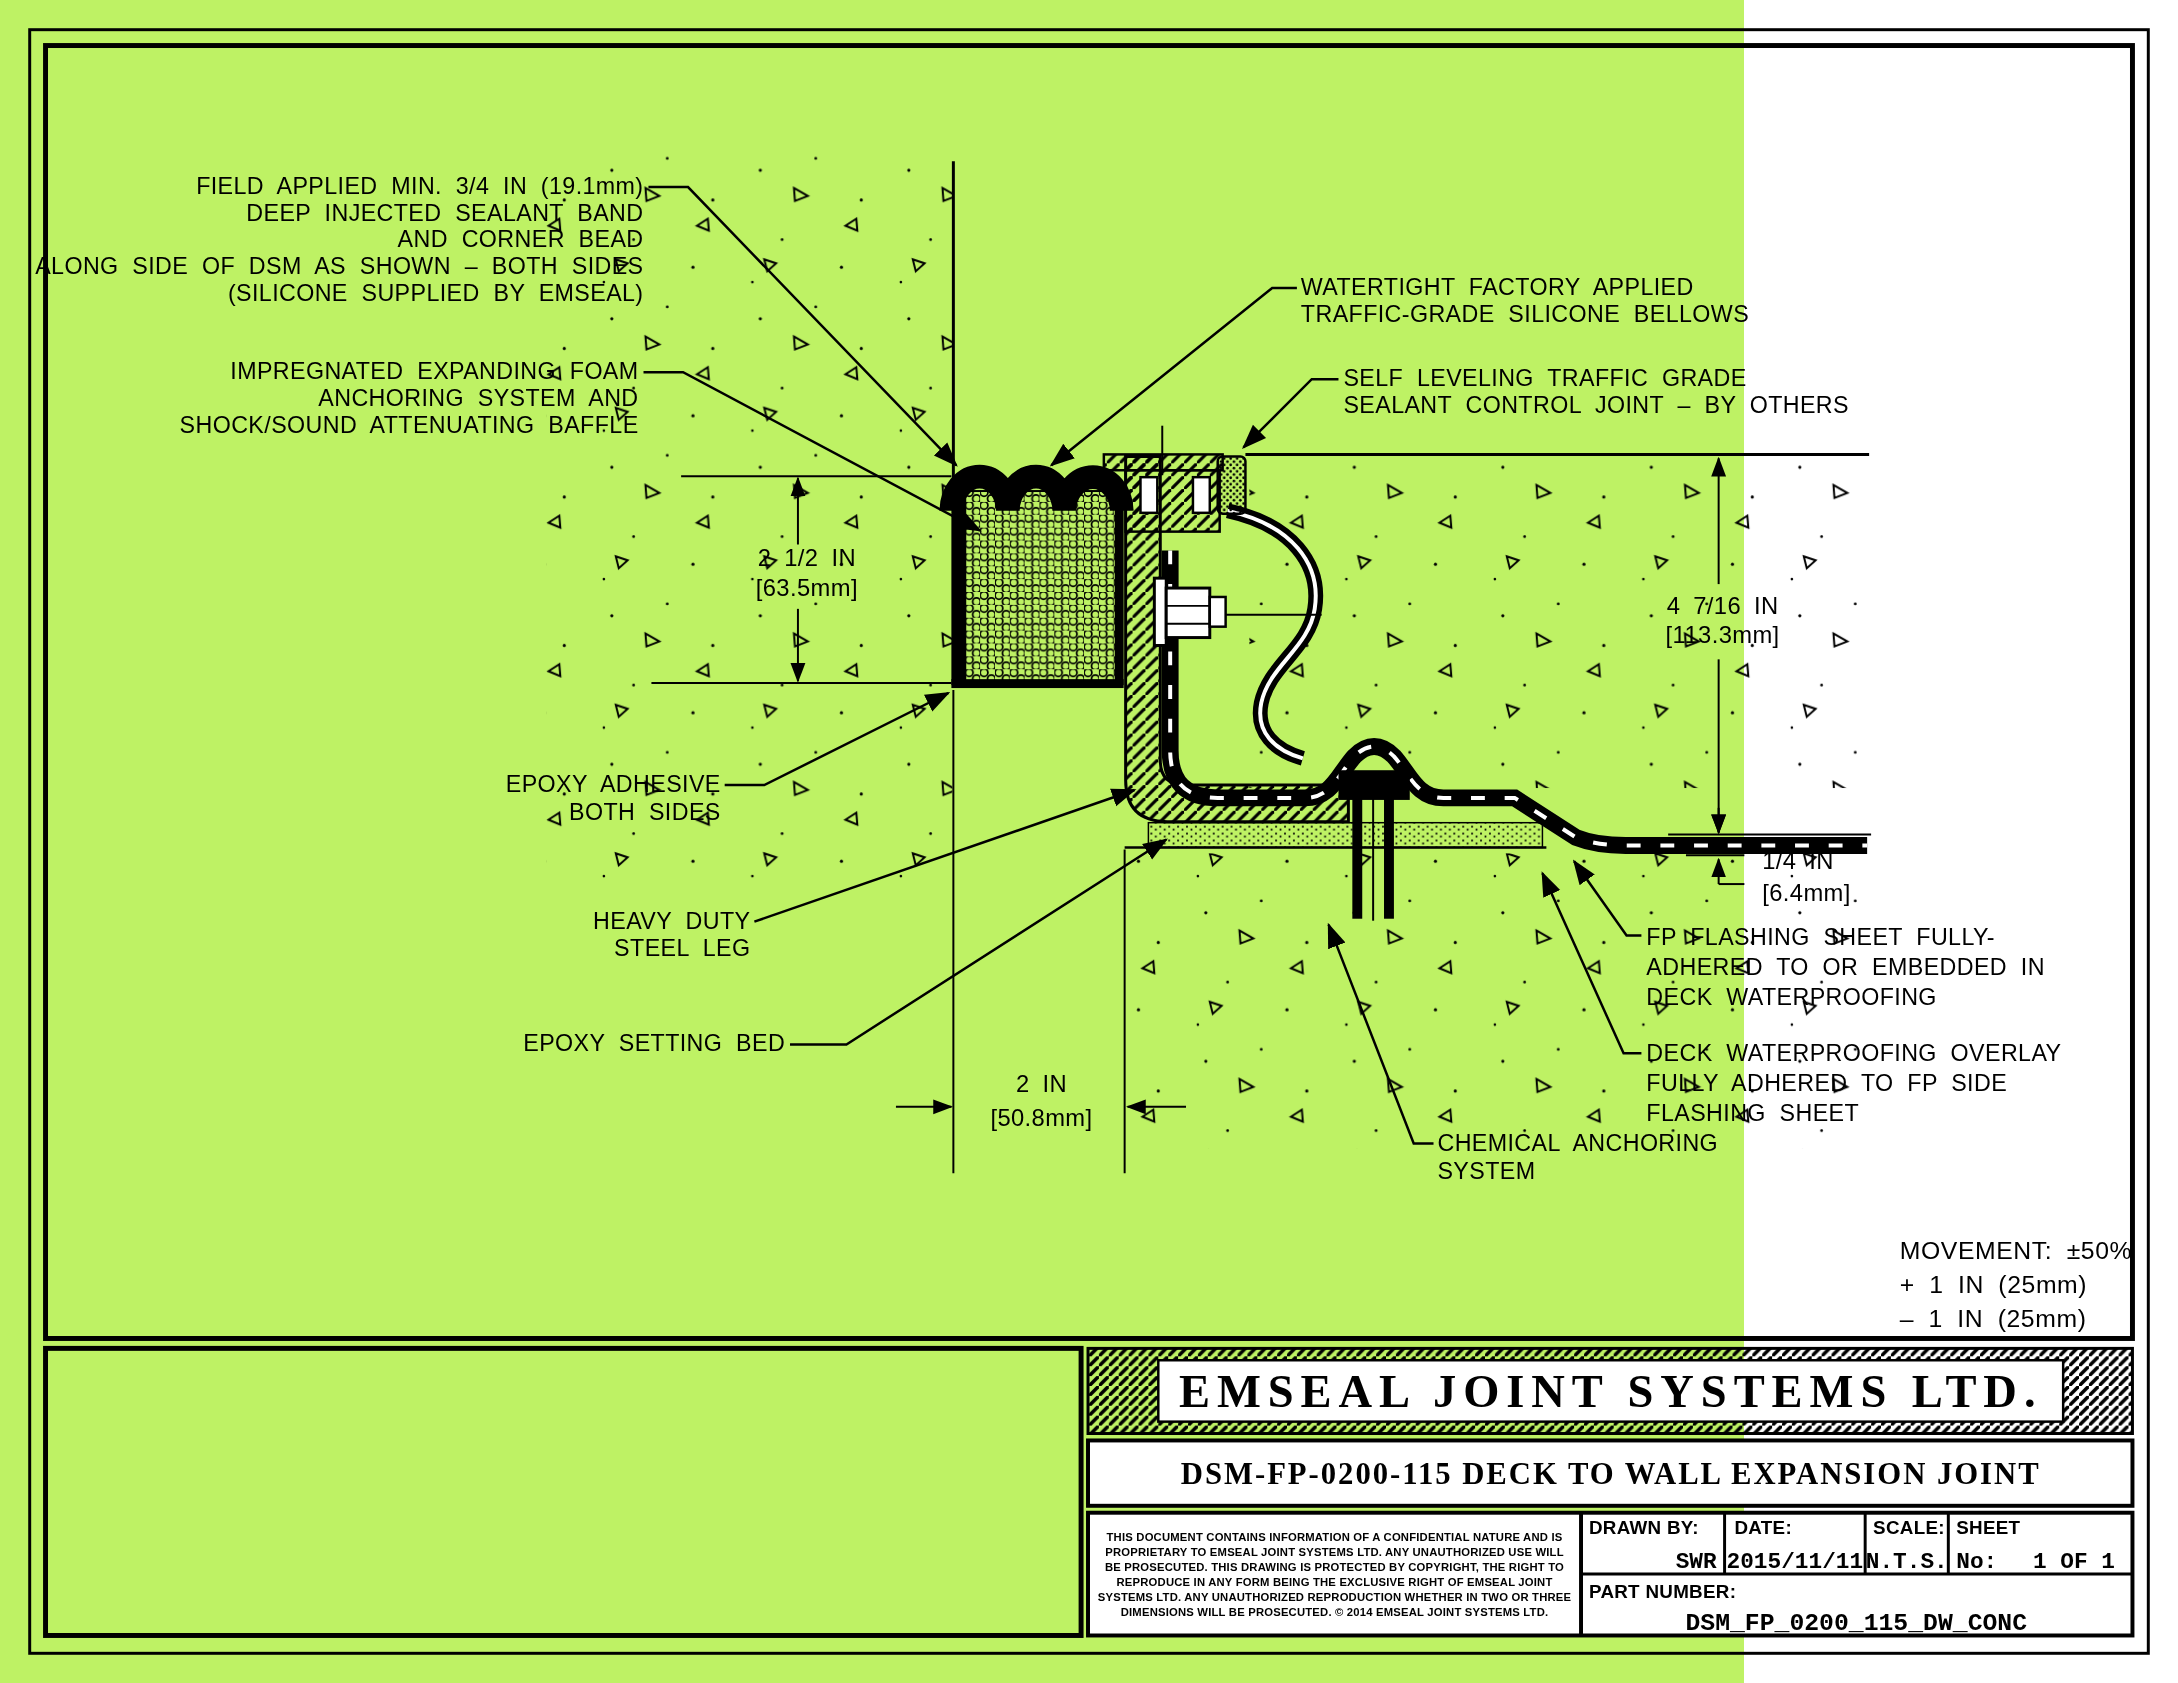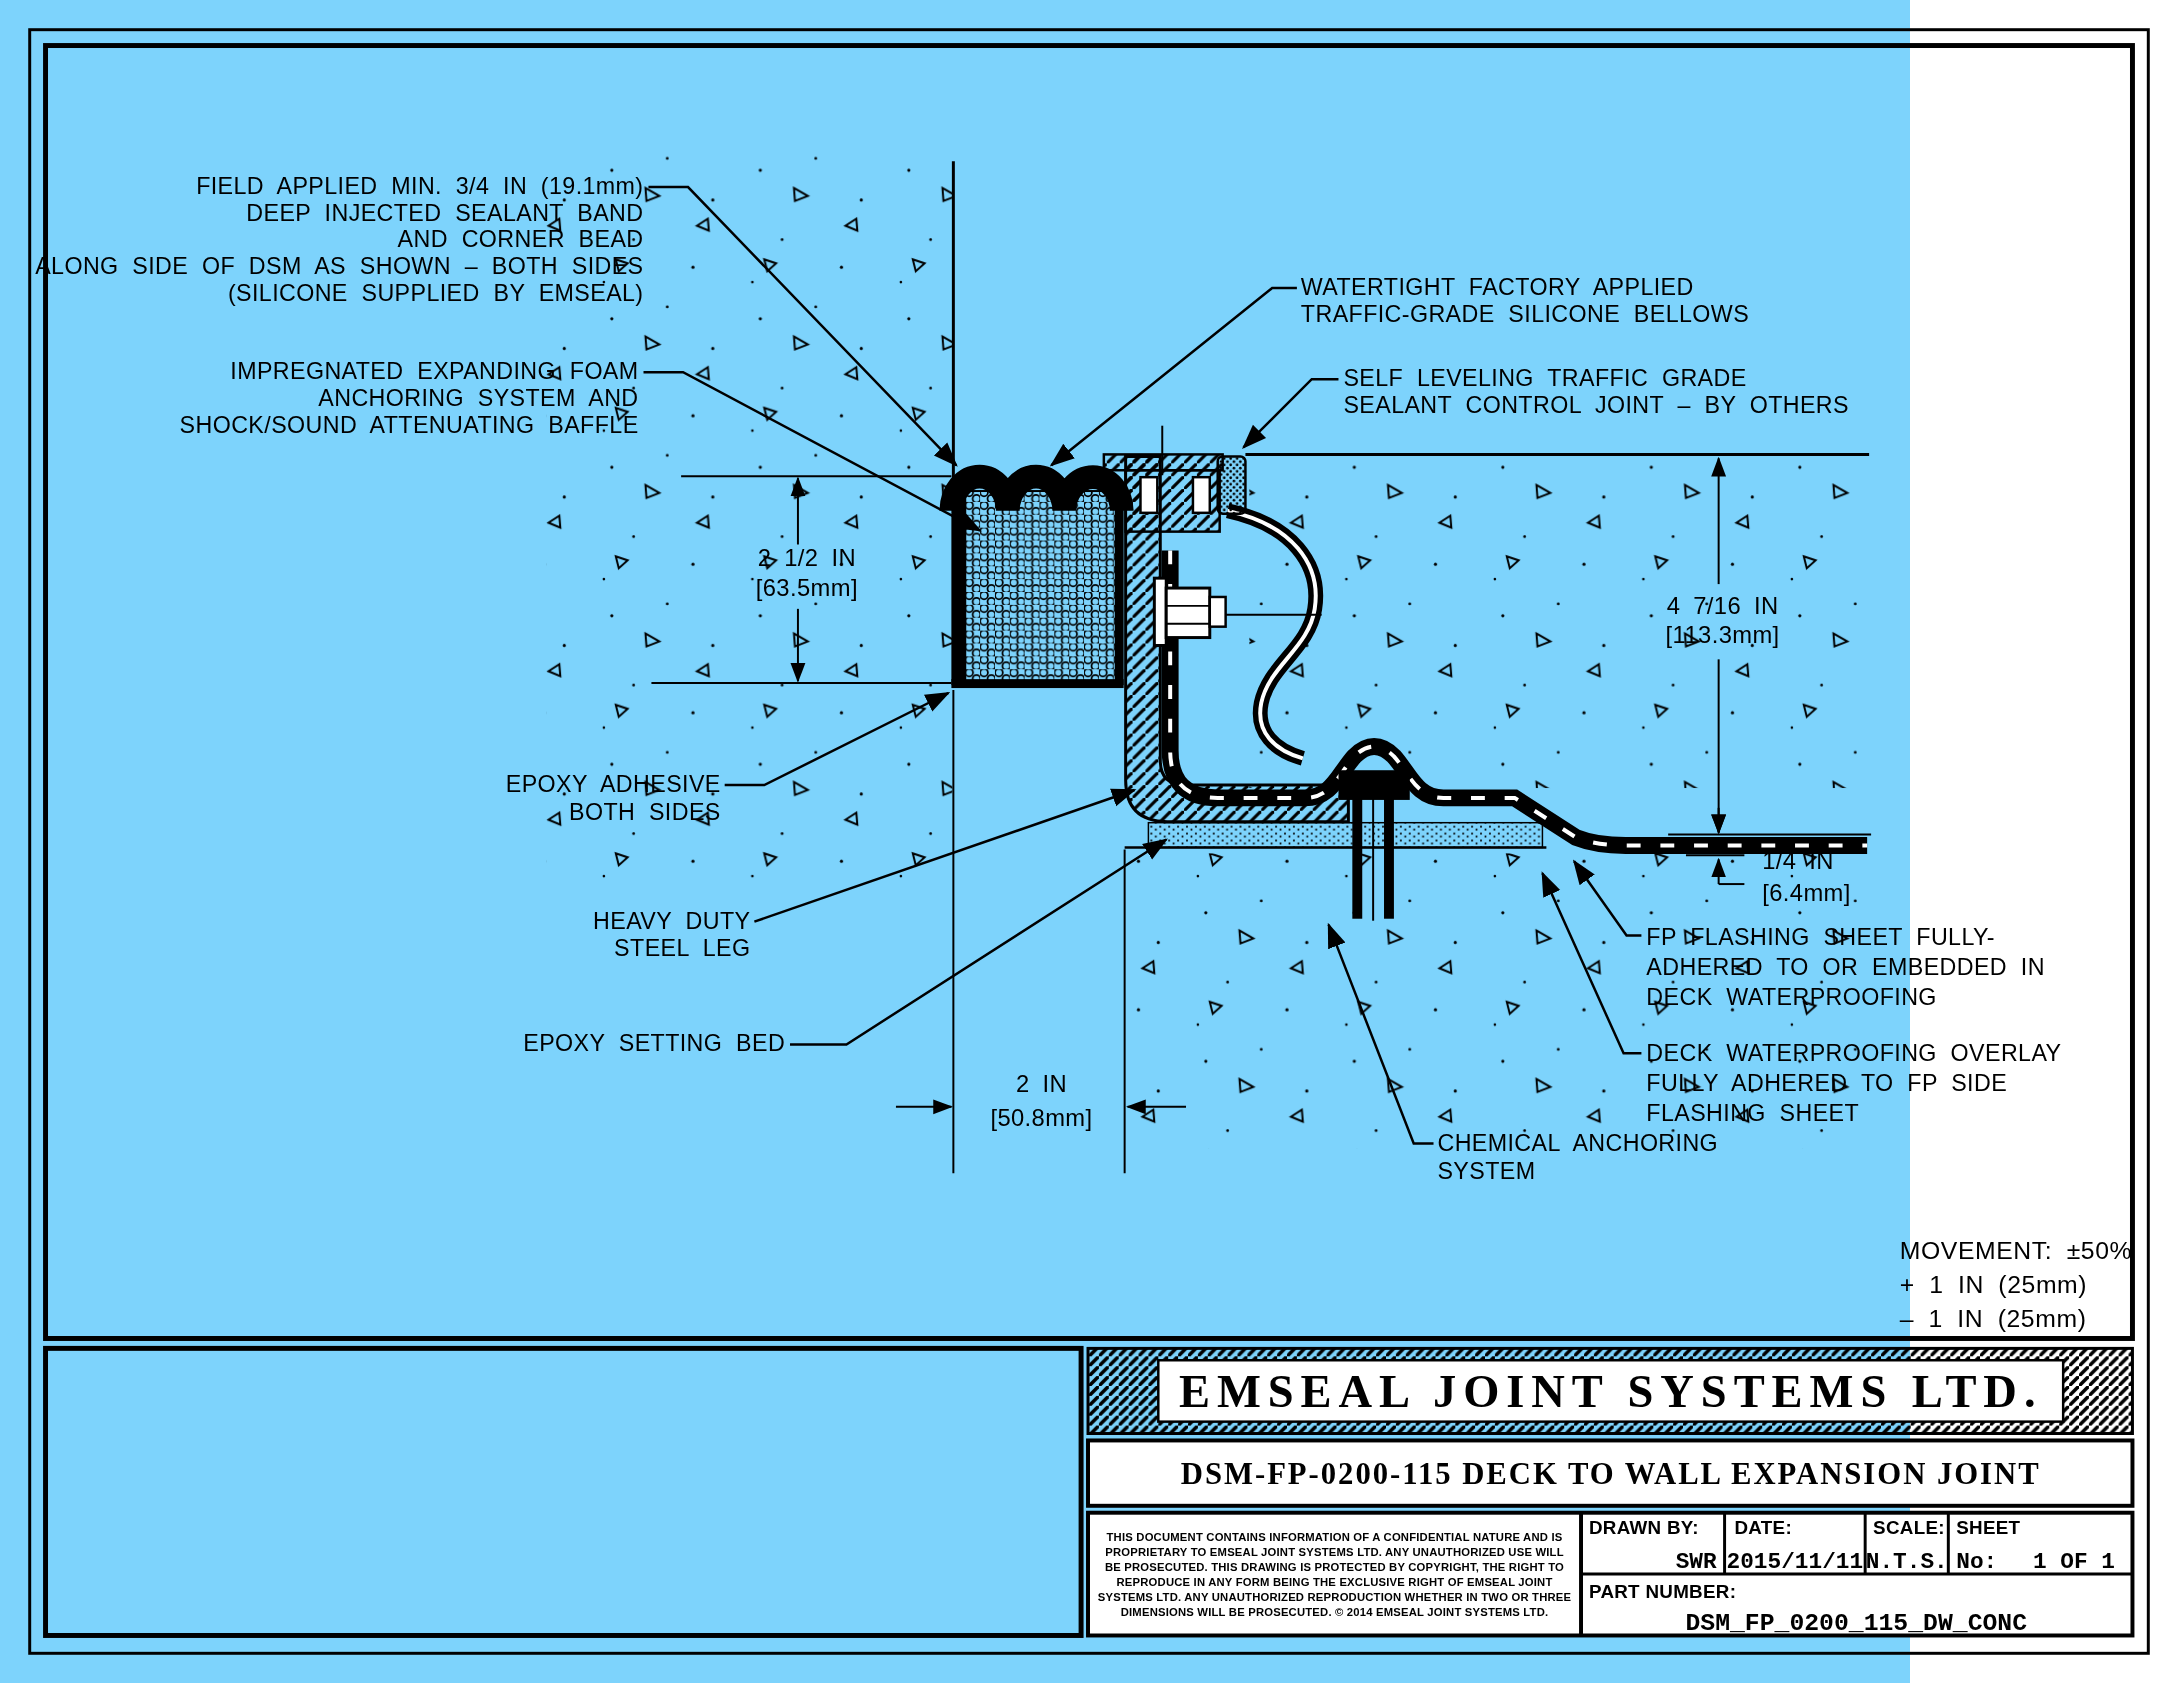--- a/index.html
+++ b/index.html
@@ -1,16 +1,16 @@
 <!DOCTYPE html>
 <html><head>
 <meta charset="utf-8">
 <style>
   html,body{margin:0;padding:0;background:#fff;}
-  .page{position:relative;width:1910px;height:1683px;background:#7dd3fc;}
+  .page{position:relative;width:1744px;height:1683px;background:#bef264;}
   svg text{font-family:"Liberation Sans",sans-serif;fill:#000;}
   .t23{font-size:23.5px;word-spacing:7px;letter-spacing:0.4px;}
   .dimtxt{font-size:24px;word-spacing:6px;letter-spacing:0.4px;}
   .mov{font-size:25px;word-spacing:7px;letter-spacing:0.6px;}
   .company{font-family:"Liberation Serif",serif;font-weight:bold;font-size:47px;letter-spacing:7px;}
   .subtitle{font-family:"Liberation Serif",serif;font-weight:bold;font-size:31px;letter-spacing:2px;}
   .tiny{font-size:11.4px;font-weight:bold;letter-spacing:0.2px;}
   .flabel{font-size:19px;font-weight:bold;letter-spacing:0.3px;}
   .fval{font-family:"Liberation Mono",monospace;font-weight:bold;font-size:23px;}
   .pnval{font-family:"Liberation Mono",monospace;font-weight:bold;font-size:25px;}

